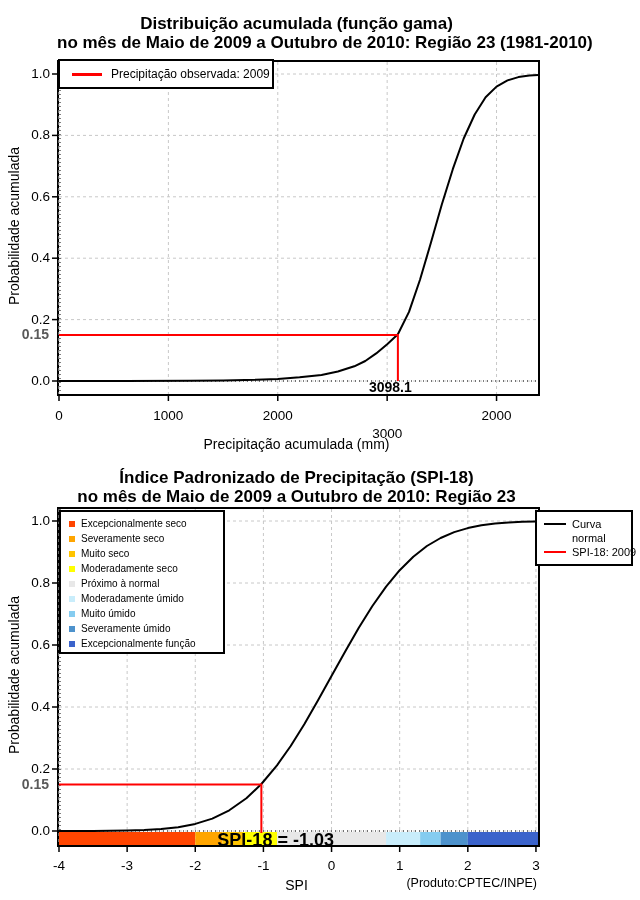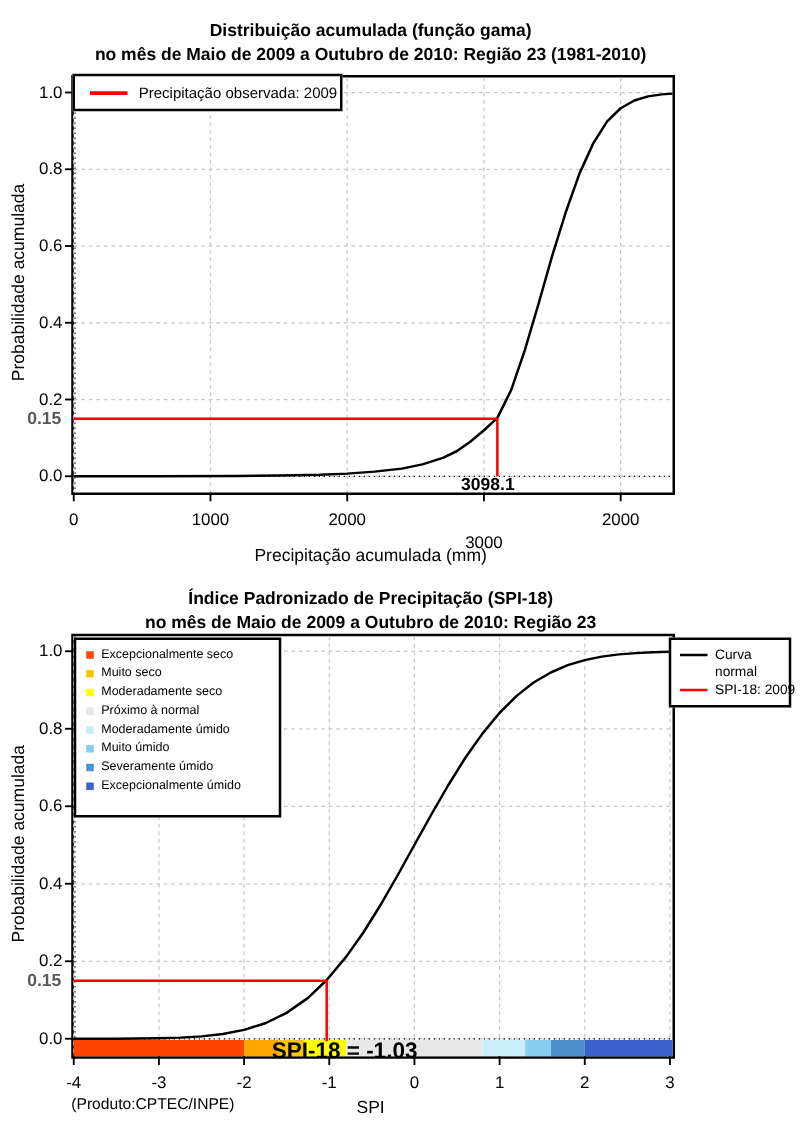--- a/index.html
+++ b/index.html
@@ -2,21 +2,21 @@
 <html><head>
 <meta charset="utf-8">
 <style>
   html,body{margin:0;padding:0;background:#fff;}
   body{width:640px;height:900px;position:relative;overflow:hidden;
        font-family:"Liberation Sans","DejaVu Sans",sans-serif;color:#000;}
   .section{position:absolute;left:0;width:640px;}
   #sec0{top:0;height:447px;}
   #sec1{top:447px;height:453px;}
   .title-line{position:absolute;left:57px;width:479px;text-align:center;
-              font-weight:bold;font-size:14px;line-height:16px;white-space:nowrap;}
+              font-weight:bold;font-size:17px;line-height:16px;white-space:nowrap;}
   .plot{position:absolute;left:57px;border:2px solid #000;background:#fff;box-sizing:content-box;}
   .plot svg{position:absolute;left:0;top:0;overflow:visible;}
   .ylab{position:absolute;left:14px;transform:translate(-50%,-50%) rotate(-90deg);
         font-size:14px;white-space:nowrap;}
   .xlab{position:absolute;left:57px;width:479px;text-align:center;font-size:14px;}
   .ticklab-x{position:absolute;width:64px;text-align:center;font-size:13.5px;}
   .ticklab-y{position:absolute;width:50px;text-align:right;font-size:13.5px;}
   .marker-ylab{position:absolute;width:52px;text-align:right;font-size:14px;
                font-weight:bold;color:#595959;}
   .marker-xlab{position:absolute;font-size:14px;font-weight:bold;white-space:nowrap;}
@@ -32,21 +32,21 @@
   .cat-label{font-size:10px;white-space:nowrap;}
   .legend-right{position:absolute;left:476px;top:1px;width:98px;height:56px;background:#fff;
                 border:2px solid #000;box-sizing:border-box;padding-top:5px;z-index:5;}
   .lr-row{height:14px;display:flex;align-items:center;padding-left:7px;}
   .lr-swatch{width:22px;height:2.5px;flex:none;margin-right:6px;}
   .lr-swatch.black{background:#000;}
   .lr-swatch.red{background:#FF0000;}
   .lr-swatch.empty{background:transparent;}
   .lr-lab{font-size:11px;white-space:nowrap;}
   .bar-text{position:absolute;font-size:18px;font-weight:bold;white-space:nowrap;z-index:6;}
-  .credit{position:absolute;left:57px;width:480px;text-align:left;font-size:12.5px;}
+  .credit{position:absolute;left:57px;width:480px;text-align:right;font-size:12.5px;}
 </style>
 </head>
 <body>
 
 <div class="section" id="sec0">
   <div class="title-line" style="top:16px">Distribuição acumulada (função gama)</div>
   <div class="title-line" style="top:35px">no mês de Maio de 2009 a Outubro de 2010: Região 23 (1981-2010)</div>
 
   <div class="ylab" style="top:226px">Probabilidade acumulada</div>
 
@@ -153,20 +153,24 @@
         <line x1="-7" y1="74" x2="0" y2="74" stroke="#000" stroke-width="1.5"></line>
         <line x1="-7" y1="12" x2="0" y2="12" stroke="#000" stroke-width="1.5"></line>
       </svg>
 
     <div class="legend-cats" id="cat-legend">
         <div class="cat-row">
           <span class="cat-bullet" style="background: rgb(255, 69, 0);"></span>
           <span class="cat-label">Excepcionalmente seco</span>
         </div>
         <div class="cat-row">
+          <span class="cat-bullet" style="background: rgb(255, 165, 0);"></span>
+          <span class="cat-label">Severamente seco</span>
+        </div>
+        <div class="cat-row">
           <span class="cat-bullet" style="background: rgb(255, 196, 0);"></span>
           <span class="cat-label">Muito seco</span>
         </div>
         <div class="cat-row">
           <span class="cat-bullet" style="background: rgb(255, 255, 0);"></span>
           <span class="cat-label">Moderadamente seco</span>
         </div>
         <div class="cat-row">
           <span class="cat-bullet" style="background: rgb(232, 232, 232);"></span>
           <span class="cat-label">Próximo à normal</span>
@@ -178,21 +182,21 @@
         <div class="cat-row">
           <span class="cat-bullet" style="background: rgb(133, 204, 240);"></span>
           <span class="cat-label">Muito úmido</span>
         </div>
         <div class="cat-row">
           <span class="cat-bullet" style="background: rgb(77, 146, 204);"></span>
           <span class="cat-label">Severamente úmido</span>
         </div>
         <div class="cat-row">
           <span class="cat-bullet" style="background: rgb(59, 99, 203);"></span>
-          <span class="cat-label">Excepcionalmente úmido</span>
+          <span class="cat-label">Excepcionalmente função</span>
         </div>
       </div>
 
     <div class="legend-right">
       <div class="lr-row">
         <span class="lr-swatch black"></span>
         <span class="lr-lab">Curva</span>
       </div>
       <div class="lr-row">
         <span class="lr-swatch empty"></span>

